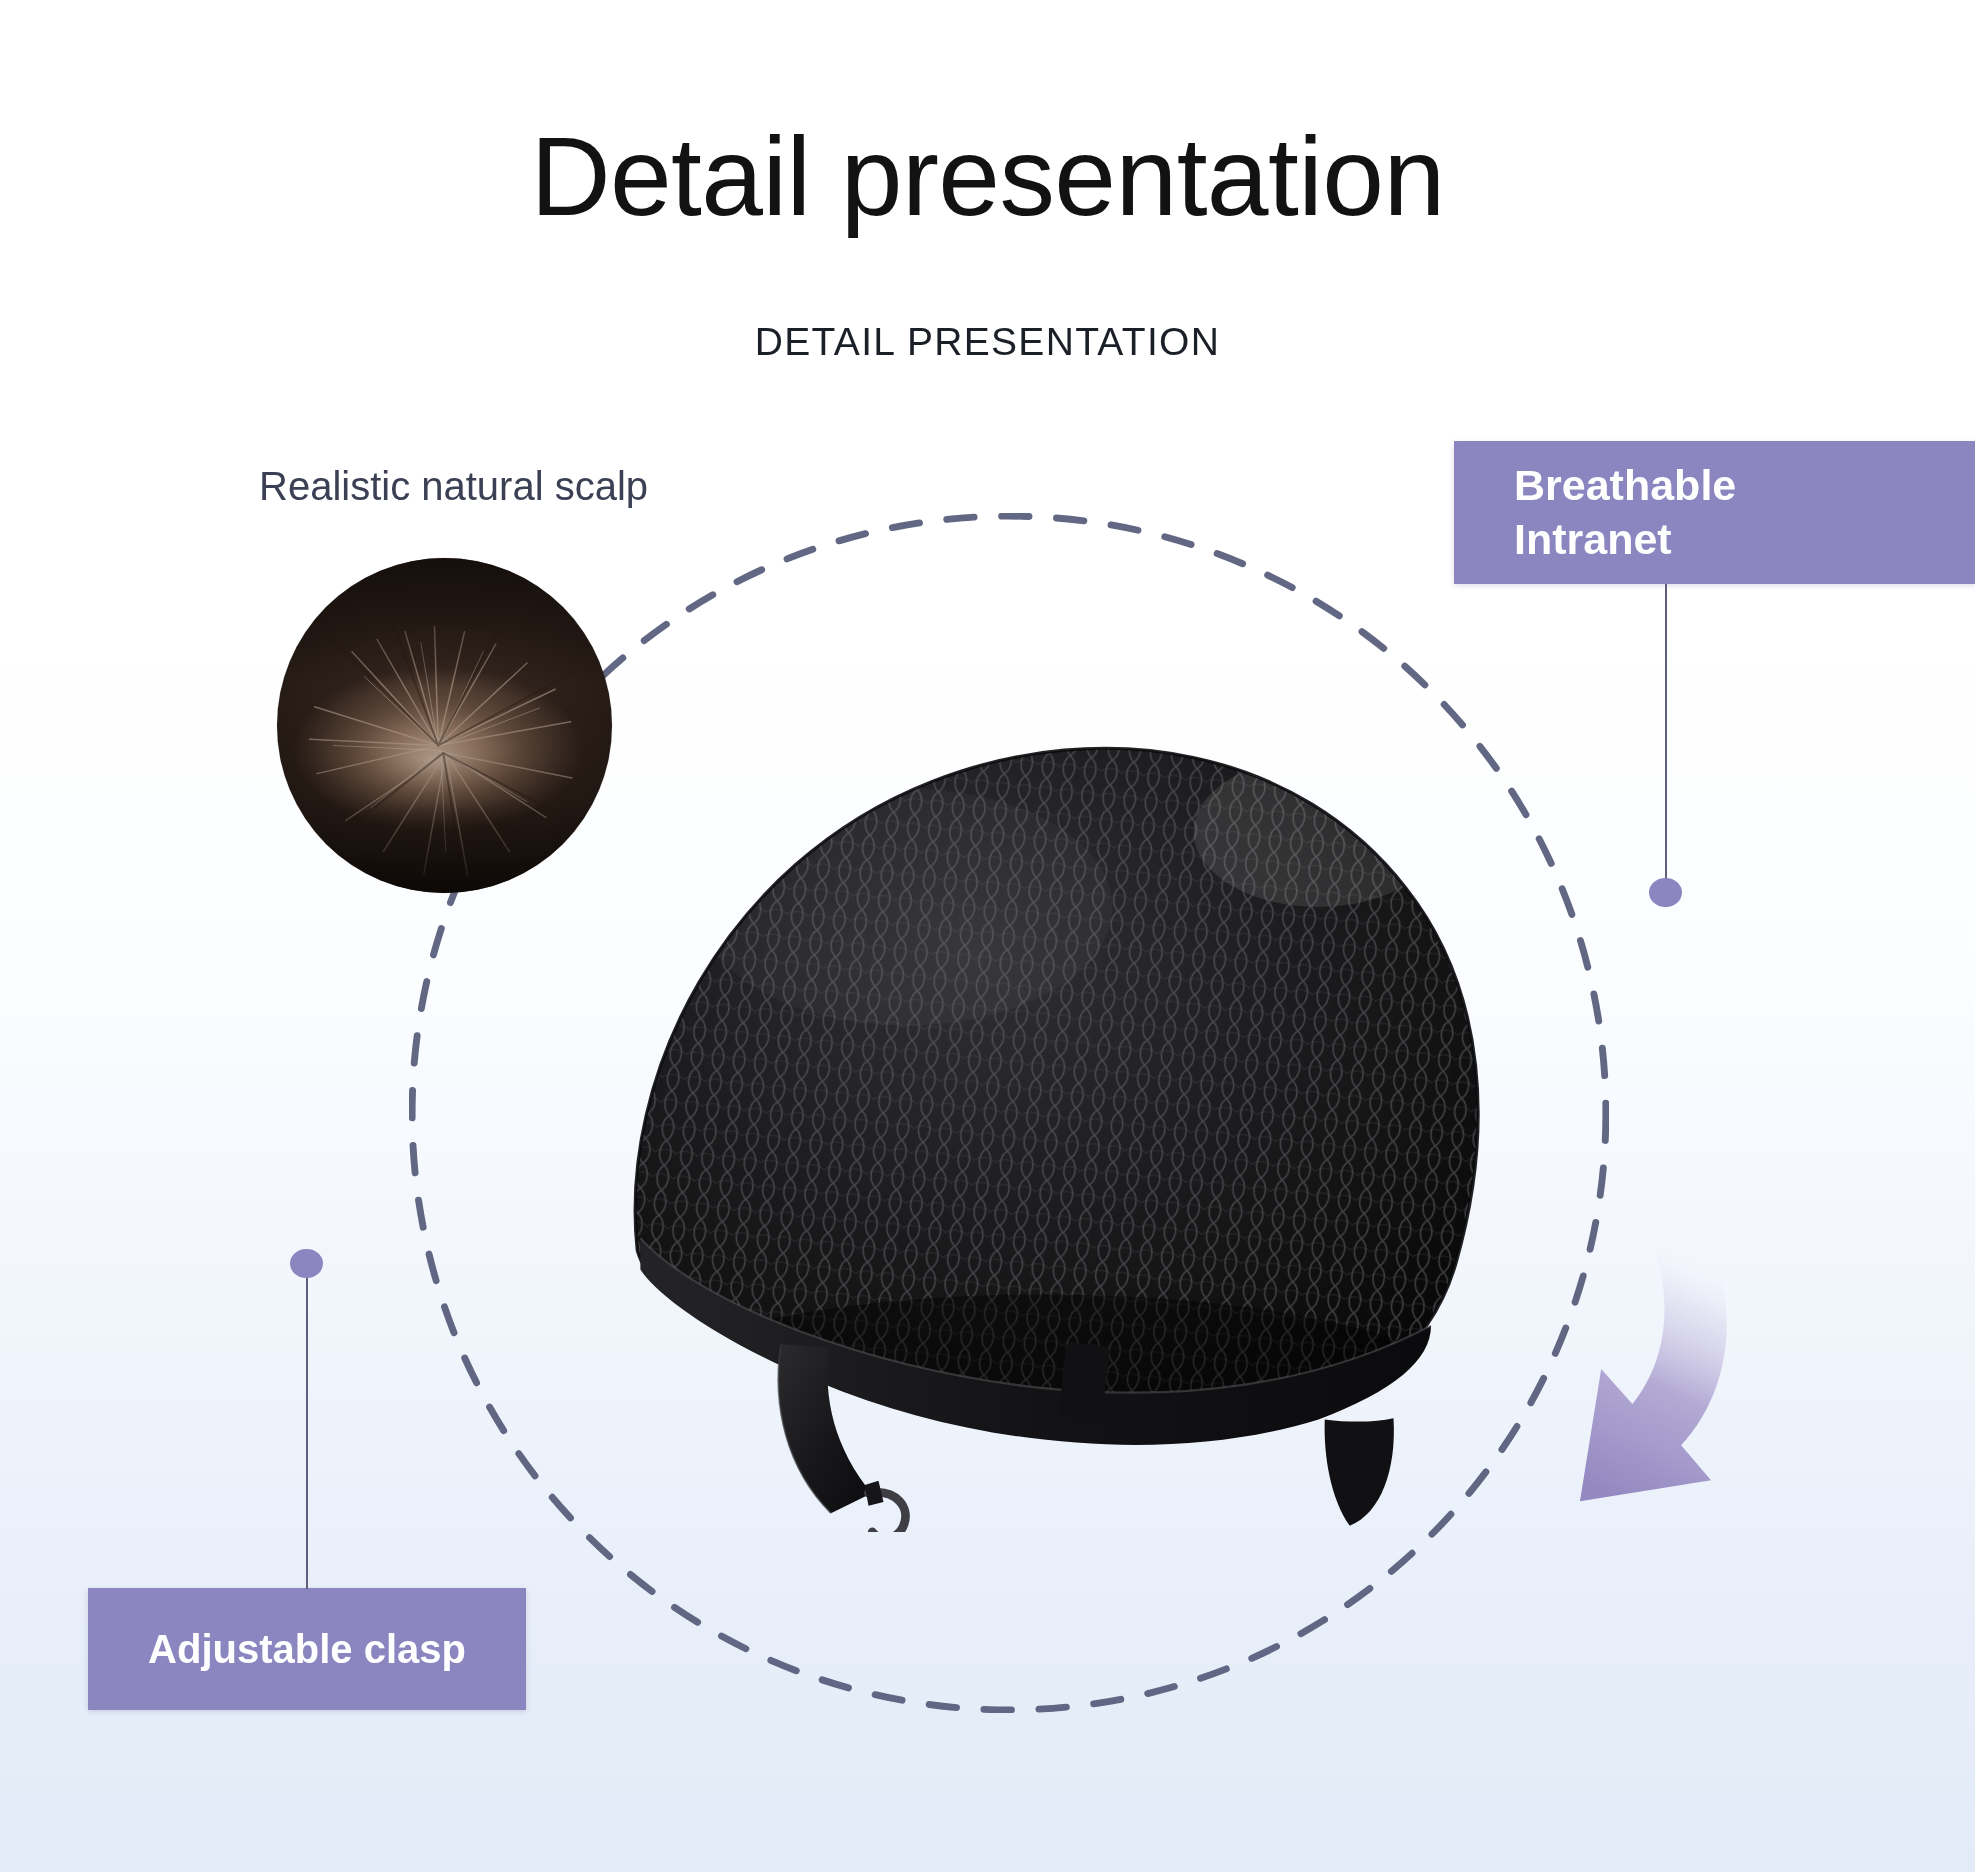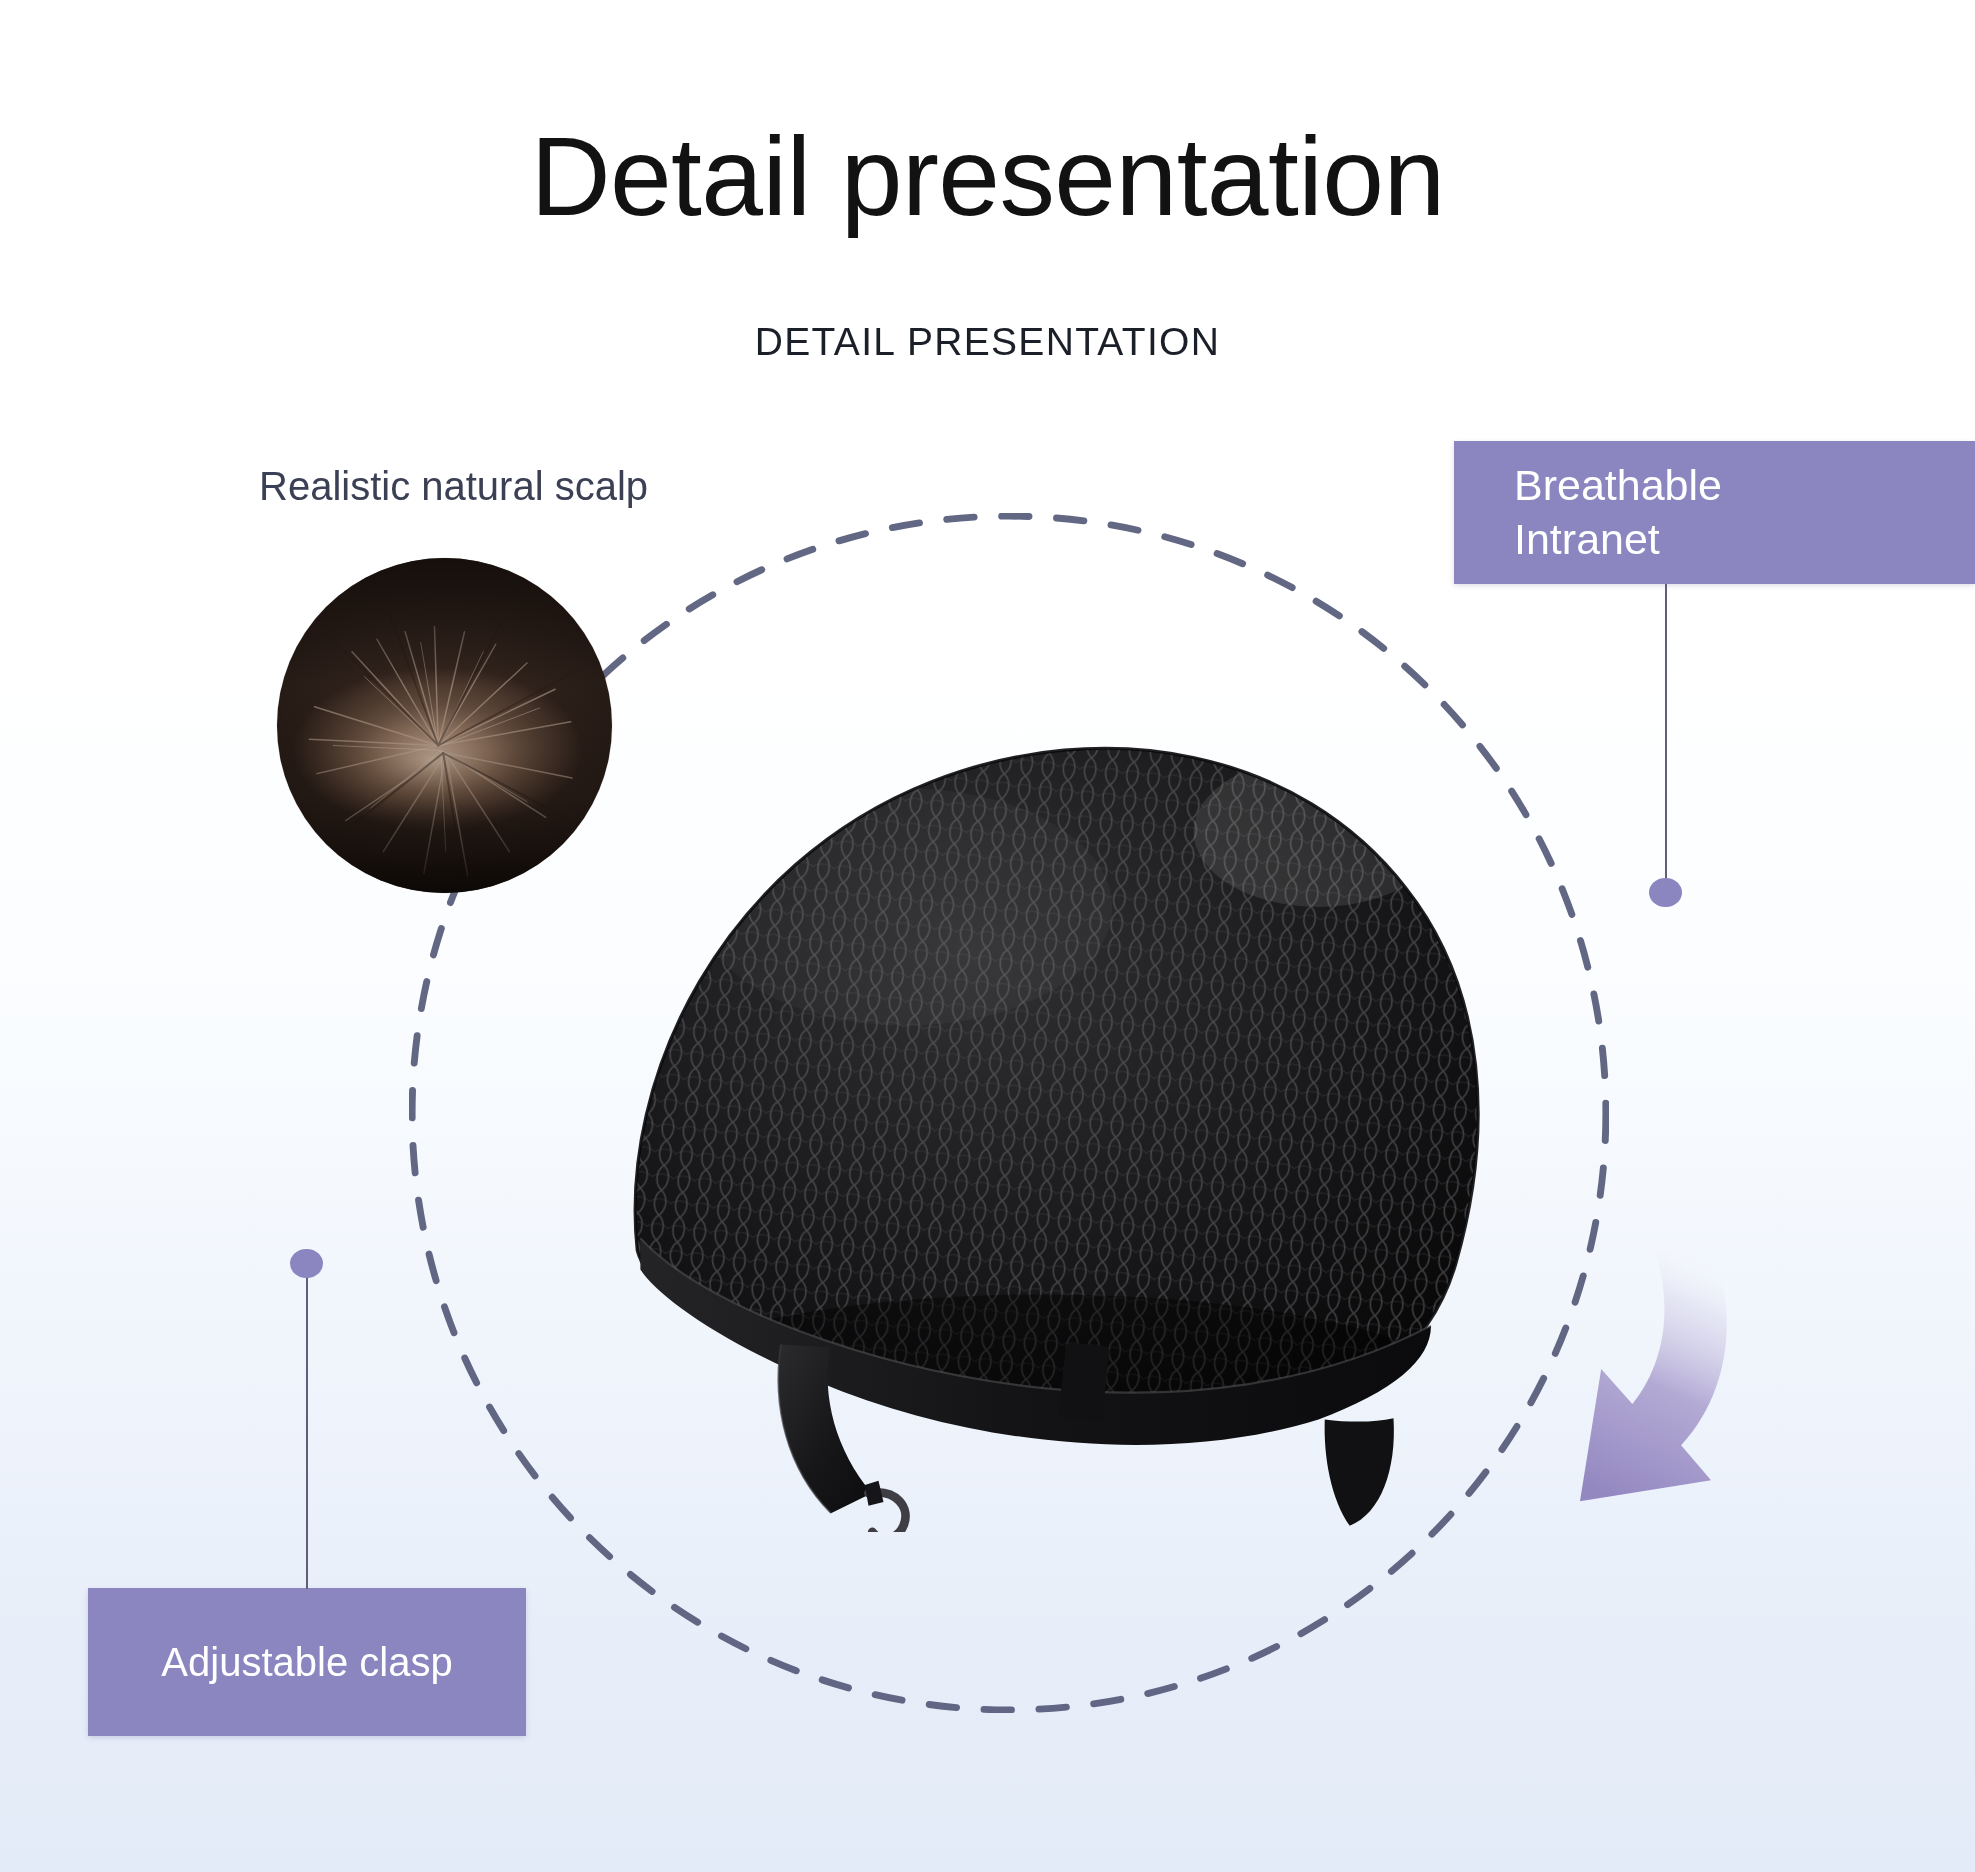--- a/index.html
+++ b/index.html
@@ -46,29 +46,29 @@
 
   
   #cap{
     position:absolute; left:431px; top:638px;
     width:1125px; height:894px;
   }
 
   
   .badge{
     position:absolute; background:#8b85c0; color:#ffffff;
-    display:flex; align-items:center; font-weight:400;
+    display:flex; align-items:center; font-weight:700;
     box-shadow:0 1.9px 5.6px rgba(80,70,130,.20);
   }
   #badge-breathable{
     left:1454px; top:441px; width:521px; height:143px;
     padding-left:60px; font-size:43px; line-height:1.25;
   }
   #badge-clasp{
-    left:88px; top:1588px; width:438px; height:148px;
+    left:88px; top:1588px; width:438px; height:122px;
     justify-content:center; font-size:40px;
   }
 
   
   .conn-line{ position:absolute; background:#5d5f7c; width:1.9px; }
   .conn-dot{
     position:absolute; width:32.5px; height:29px; border-radius:50%;
     background:#8b85c0;
   }
   #conn-right-line{ left:1665px; top:584px; height:311px; }

